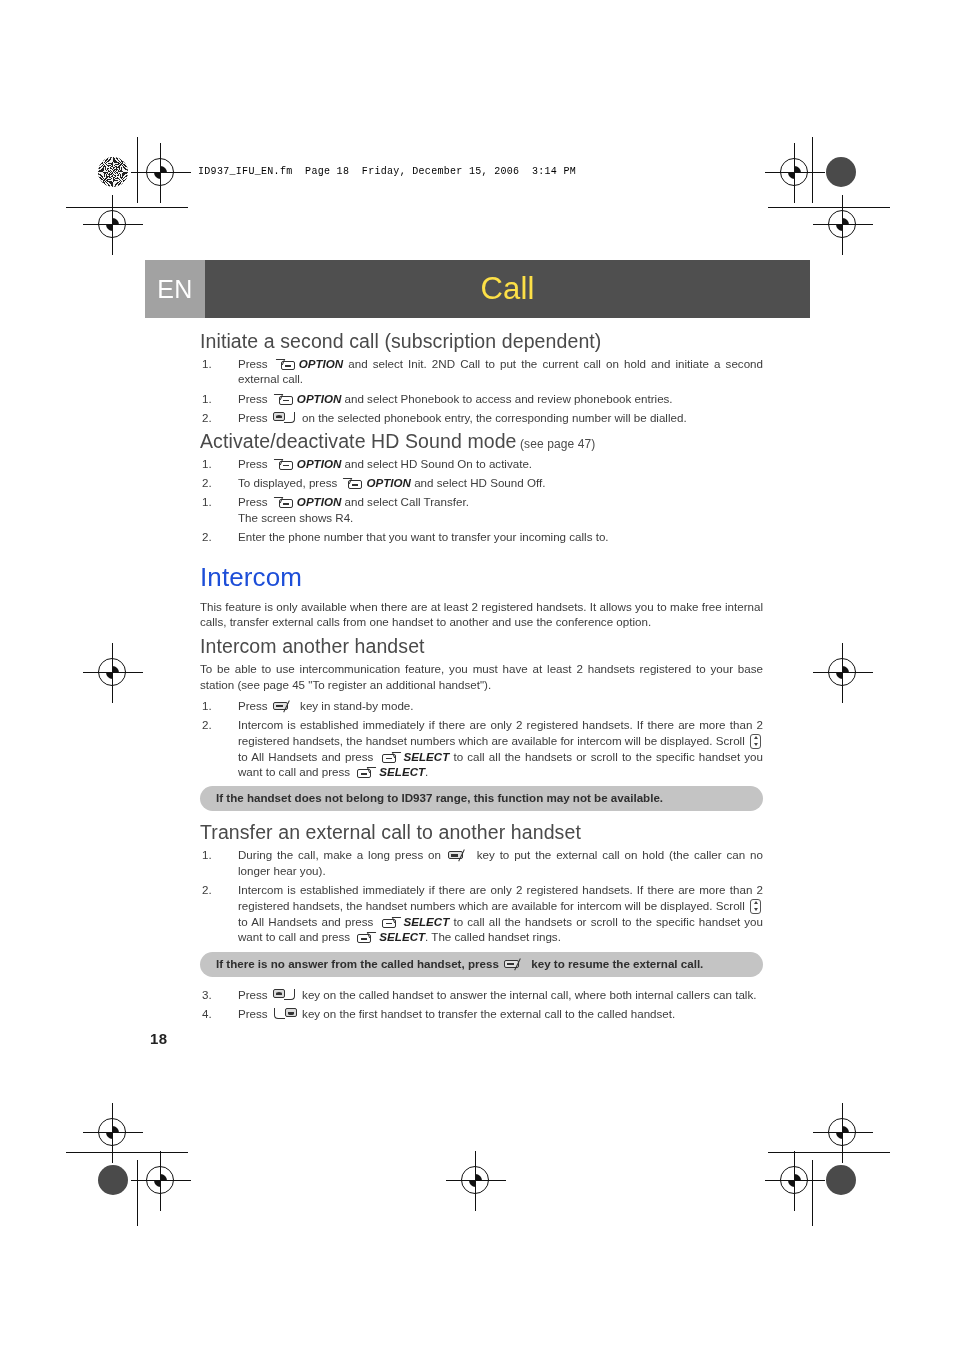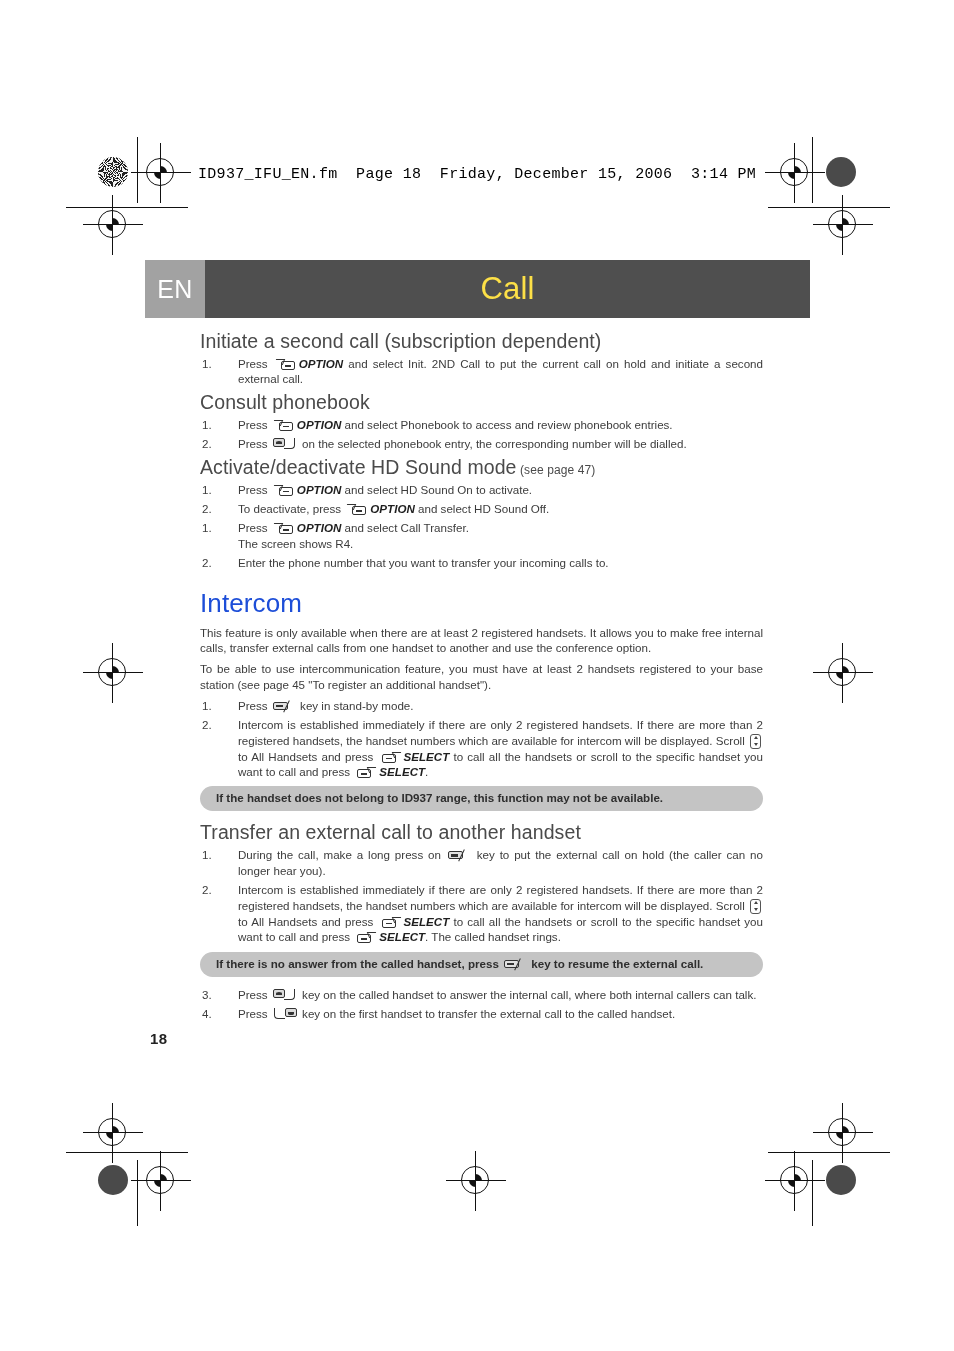--- a/index.html
+++ b/index.html
@@ -49,21 +49,21 @@
     background: #4a4a4a;
   }
   .rule { position: absolute; background: #111; }
 
   
   .file-header {
     position: absolute;
     left: 198px;
     top: 166px;
     font-family: "Liberation Mono", monospace;
-    font-size: 15px;
+    font-size: 10px;
     letter-spacing: 0.3px;
     color: #000;
     white-space: pre;
   }
 
   
   .page {
     position: absolute;
     left: 145px;
     top: 260px;
@@ -377,40 +377,40 @@
     <div class="lang-tab">EN</div>
     <div class="chapter-bar">Call</div>
   </div>
 
   <div class="body">
     <div id="sections-container">
         <h2 class="section">Initiate a second call (subscription dependent)</h2>
         <ol class="steps">
           <li><span class="num">1.</span><span>Press </span><span class="key key-softleft"><span class="flag"></span><span class="box"></span><span class="dash"></span></span><strong>OPTION</strong><span> and select Init. 2ND Call to put the current call on hold and initiate a second external call.</span></li>
         </ol>
-        <h2 class="section">Consult phonebook</h2>
         <ol class="steps">
           <li><span class="num">1.</span><span>Press </span><span class="key key-softleft"><span class="flag"></span><span class="box"></span><span class="dash"></span></span><strong>OPTION</strong><span> and select Phonebook to access and review phonebook entries.</span></li>
           <li><span class="num">2.</span><span>Press </span><span class="key key-talk"><span class="pad"></span><span class="hook"></span></span><span> on the selected phonebook entry, the corresponding number will be dialled.</span></li>
         </ol>
         <h2 class="section">Activate/deactivate HD Sound mode<span class="sub"> (see page 47)</span></h2>
         <ol class="steps">
           <li><span class="num">1.</span><span>Press </span><span class="key key-softleft"><span class="flag"></span><span class="box"></span><span class="dash"></span></span><strong>OPTION</strong><span> and select HD Sound On to activate.</span></li>
-          <li><span class="num">2.</span><span>To deactivate, press </span><span class="key key-softleft"><span class="flag"></span><span class="box"></span><span class="dash"></span></span><strong>OPTION</strong><span> and select HD Sound Off.</span></li>
+          <li><span class="num">2.</span><span>To displayed, press </span><span class="key key-softleft"><span class="flag"></span><span class="box"></span><span class="dash"></span></span><strong>OPTION</strong><span> and select HD Sound Off.</span></li>
         </ol>
         <ol class="steps">
           <li><span class="num">1.</span><span>Press </span><span class="key key-softleft"><span class="flag"></span><span class="box"></span><span class="dash"></span></span><strong>OPTION</strong><span> and select Call Transfer.</span><br><span>The screen shows R4.</span></li>
           <li><span class="num">2.</span><span>Enter the phone number that you want to transfer your incoming calls to.</span></li>
         </ol>
       </div>
 
     <h1 class="chapter">Intercom</h1>
     <p class="para">This feature is only available when there are at least 2 registered handsets. It allows you to make free internal calls, transfer external calls from one handset to another and use the conference option.</p>
 
     <div id="subsections-container">
+        <h2 class="section">Intercom another handset</h2>
         <p class="para">To be able to use intercommunication feature, you must have at least 2 handsets registered to your base station (see page 45 "To register an additional handset").</p>
         <ol class="steps">
           <li><span class="num">1.</span><span>Press </span><span class="key key-intercom"><span class="pad"></span><span class="slash"></span></span><span> key in stand-by mode.</span></li>
           <li><span class="num">2.</span><span>Intercom is established immediately if there are only 2 registered handsets. If there are more than 2 registered handsets, the handset numbers which are available for intercom will be displayed. Scroll </span><span class="key key-scroll"><span class="body2"></span><span class="up"></span><span class="dn"></span></span><span> to All Handsets and press </span><span class="key key-softright"><span class="flag"></span><span class="box"></span><span class="dash"></span></span><strong>SELECT</strong><span> to call all the handsets or scroll to the specific handset you want to call and press </span><span class="key key-softright"><span class="flag"></span><span class="box"></span><span class="dash"></span></span><strong>SELECT</strong><span>.</span></li>
         </ol>
         <div class="note"><span>If the handset does not belong to ID937 range, this function may not be available.</span></div>
         <h2 class="section">Transfer an external call to another handset</h2>
         <ol class="steps">
           <li><span class="num">1.</span><span>During the call, make a long press on </span><span class="key key-intercom"><span class="pad"></span><span class="slash"></span></span><span> key to put the external call on hold (the caller can no longer hear you).</span></li>
           <li><span class="num">2.</span><span>Intercom is established immediately if there are only 2 registered handsets. If there are more than 2 registered handsets, the handset numbers which are available for intercom will be displayed. Scroll </span><span class="key key-scroll"><span class="body2"></span><span class="up"></span><span class="dn"></span></span><span> to All Handsets and press </span><span class="key key-softright"><span class="flag"></span><span class="box"></span><span class="dash"></span></span><strong>SELECT</strong><span> to call all the handsets or scroll to the specific handset you want to call and press </span><span class="key key-softright"><span class="flag"></span><span class="box"></span><span class="dash"></span></span><strong>SELECT</strong><span>. The called handset rings.</span></li>

